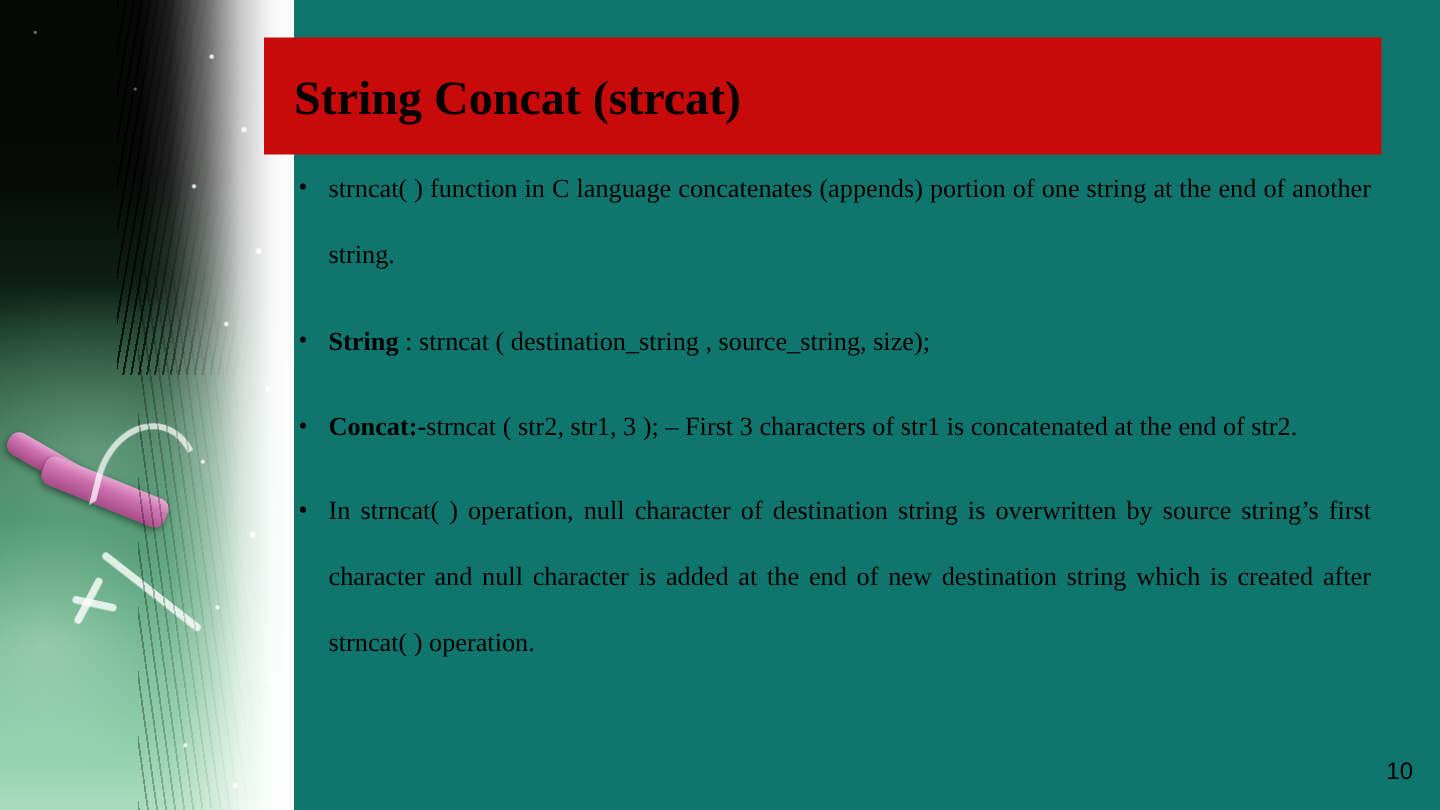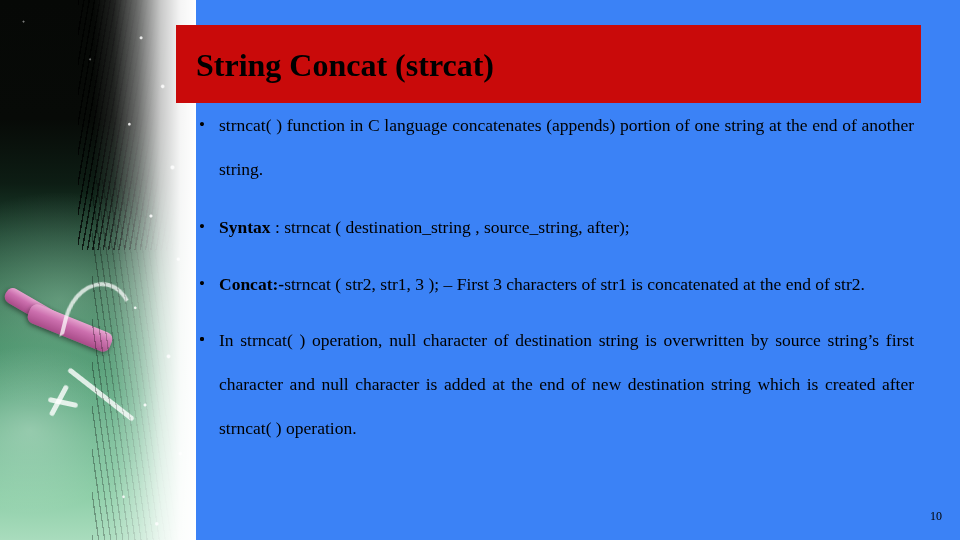--- a/index.html
+++ b/index.html
@@ -5,21 +5,21 @@
   html, body {
     margin: 0;
     padding: 0;
     background: #ffffff;
   }
   #slide {
     position: relative;
     width: 960px;
     height: 540px;
     overflow: hidden;
-    background: #3b82f6;
+    background: #0f766e;
     font-family: "Liberation Serif", "DejaVu Serif", serif;
   }
 
   
   #decor {
     position: absolute;
     left: 0;
     top: 0;
     width: 196px;
     height: 540px;
@@ -186,22 +186,22 @@
   .b3 { margin-top: 13px; }
   .b4 { margin-top: 12px; }
   .b5 { margin-top: 12px; }
   .nojust { text-align: left; }
 
   
   #page-number {
     position: absolute;
     right: 18px;
     bottom: 16px;
-    font-family: Liberation Serif, serif;
-    font-size: 12px;
+    font-family: Liberation Sans, sans-serif;
+    font-size: 16px;
     color: #000000;
   }
 </style>
 </head>
 <body>
 
 <div id="slide">
 
   <div id="decor">
     <div class="board"></div>
@@ -222,21 +222,21 @@
 
   <div id="body">
 
     <div class="bullet b1">
       <span class="dot">•</span>
       <span>strncat( ) function in C language concatenates (appends) portion of one string at the end of another string.</span>
     </div>
 
     <div class="bullet b2">
       <span class="dot">•</span>
-      <b>Syntax</b><span> : strncat ( destination_string , source_string, after);</span>
+      <b>String</b><span> : strncat ( destination_string , source_string, size);</span>
     </div>
 
     <div class="bullet b3">
       <span class="dot">•</span>
       <b>Concat:-</b><span>strncat (  str2,  str1,  3  );  –  First  3  characters  of  str1  is concatenated at the end of str2.</span>
     </div>
 
     <div class="bullet b4 nojust">
       <span class="dot">•</span>
     </div>

